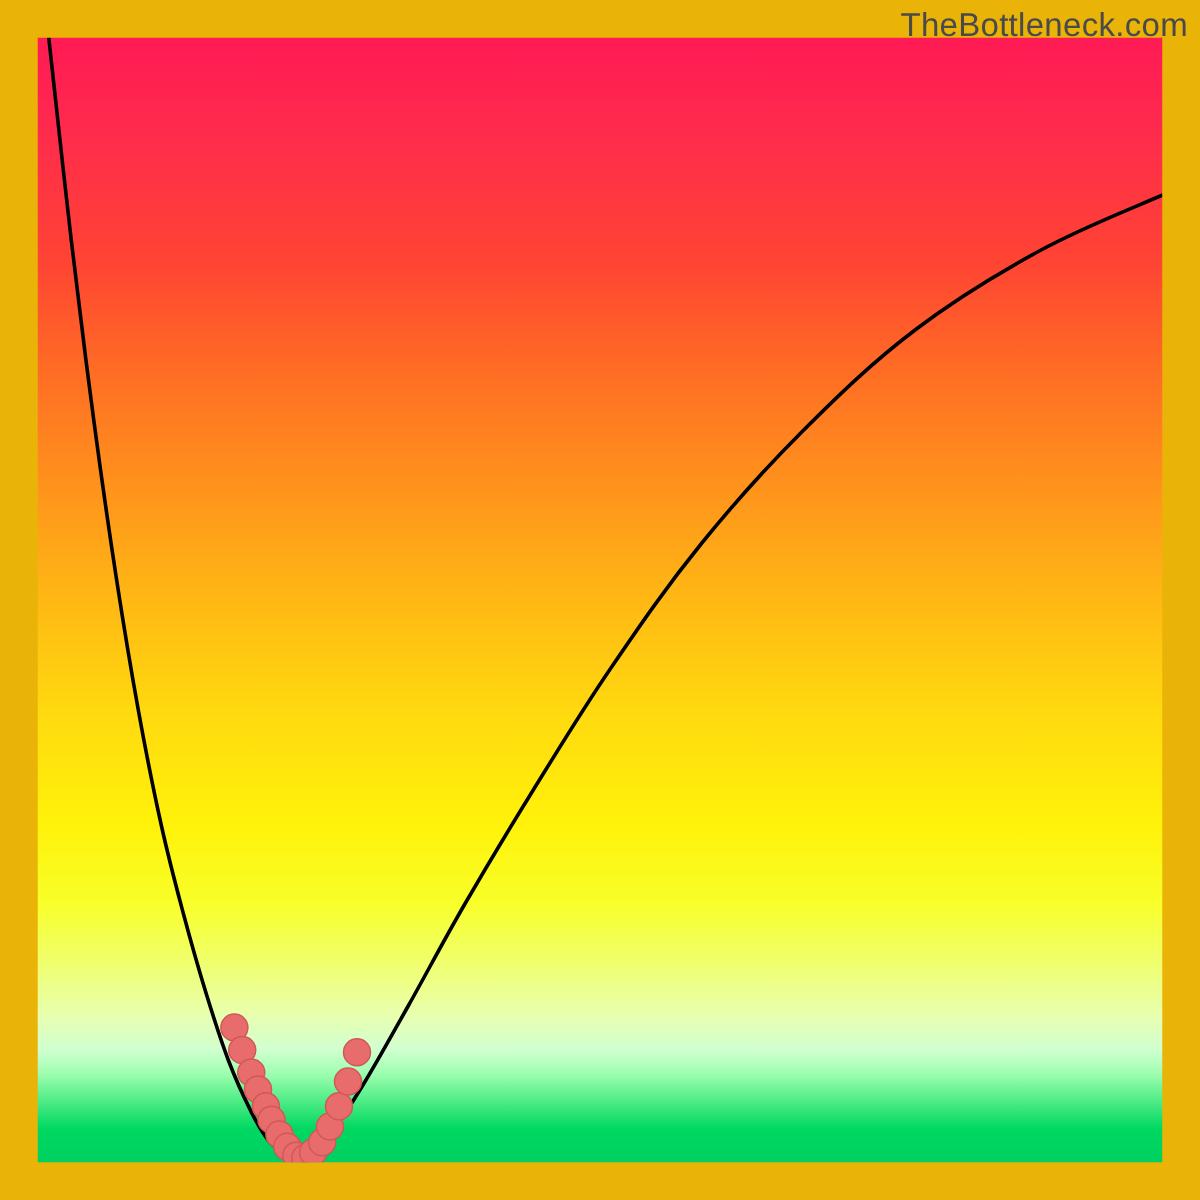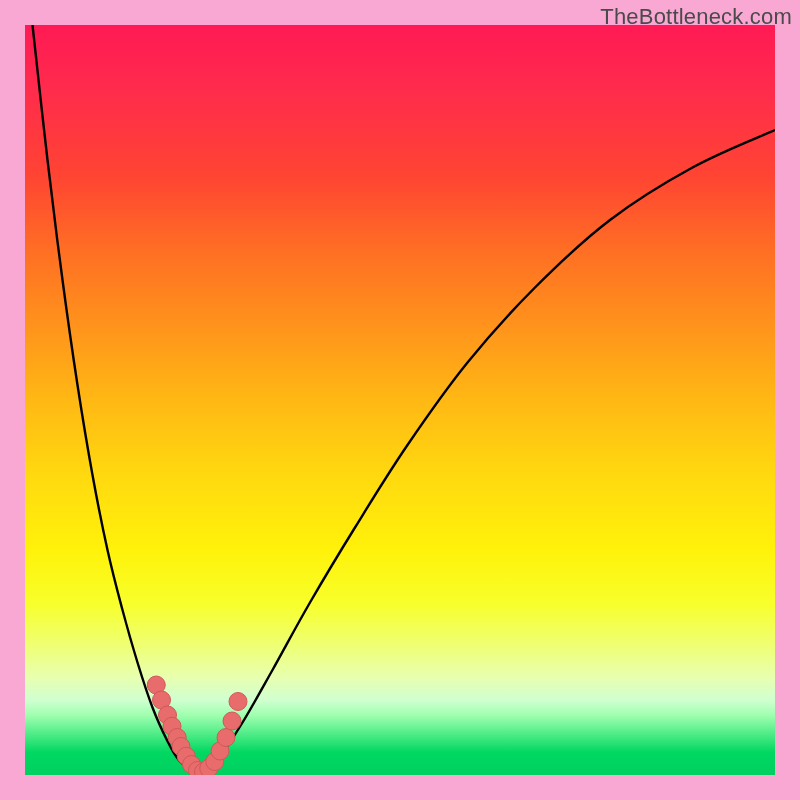--- a/index.html
+++ b/index.html
@@ -10,21 +10,21 @@
     overflow: hidden;
     background: #000;
     font-family: Arial, Helvetica, sans-serif;
   }
   .frame {
     position: absolute;
     left: 0;
     top: 0;
     width: 800px;
     height: 800px;
-    background: #f9a8d4;
+    background: #eab308;
   }
   .plot {
     position: absolute;
     left: 25px;
     top: 25px;
     width: 750px;
     height: 750px;
     overflow: hidden;
   }
   .gradient {

